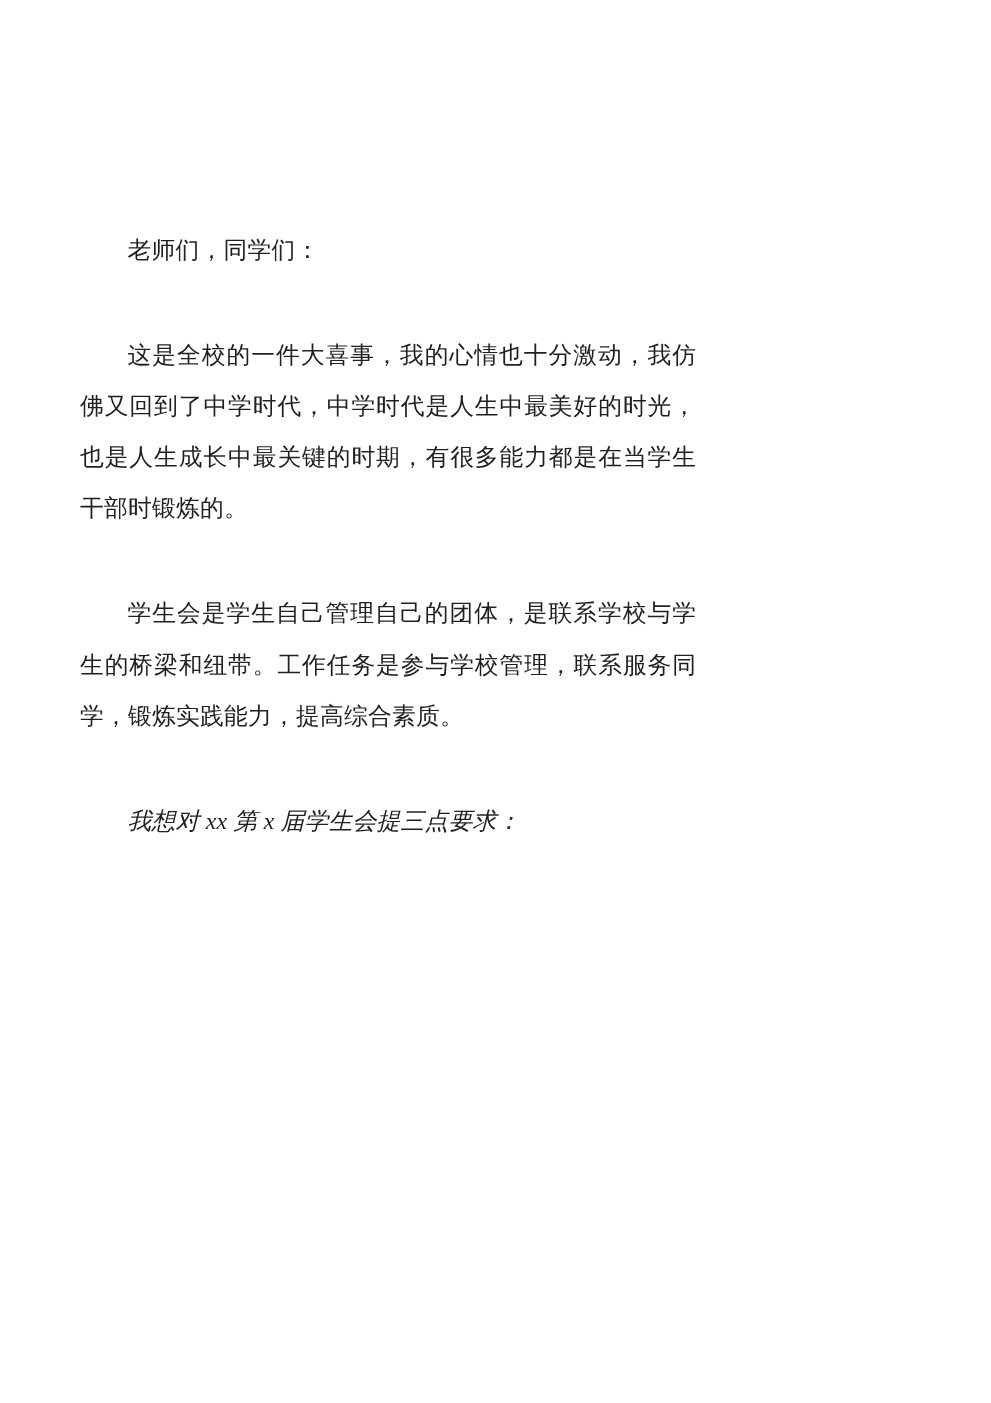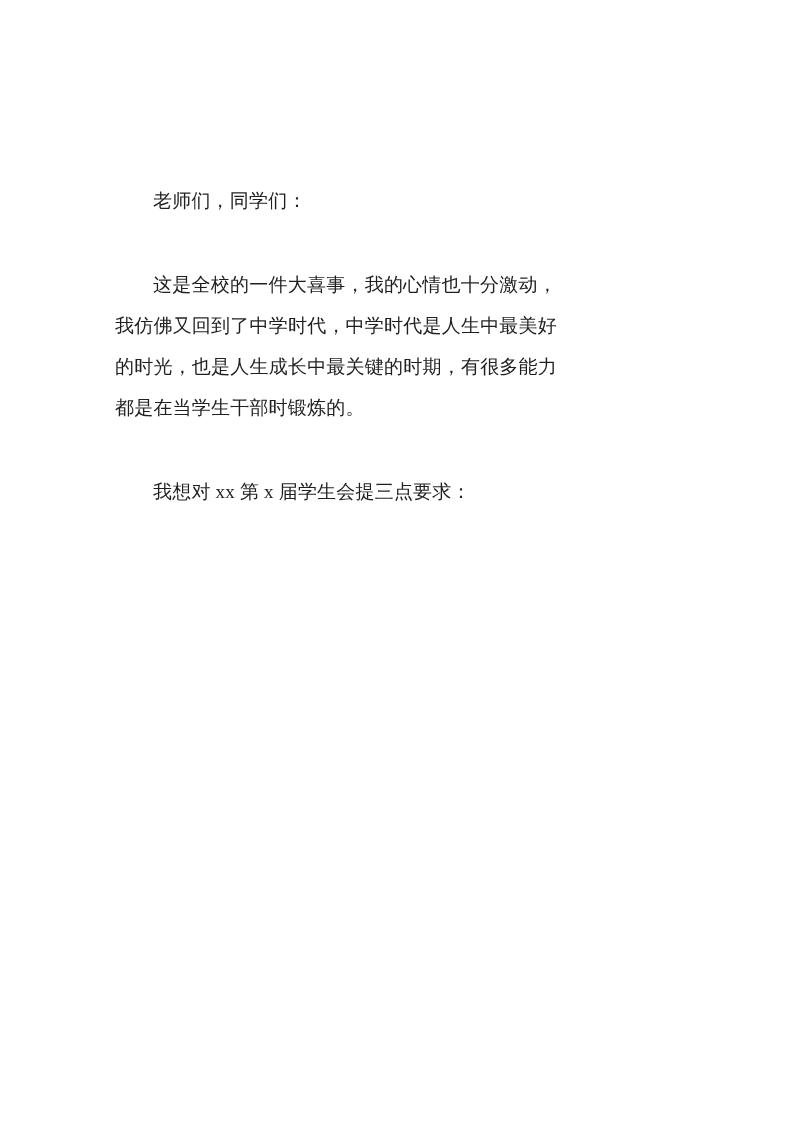--- a/index.html
+++ b/index.html
@@ -10,44 +10,46 @@
   body {
     width: 793px;
     height: 1122px;
     overflow: hidden;
   }
   .page {
     box-sizing: border-box;
     width: 670px;
     height: 1122px;
     background: #ffffff;
-    padding: 180px 113px 0 115px; 
+    padding: 180px 113px 0 64px; 
     font-family: "Liberation Serif", "DejaVu Serif", serif;
     color: #1f1f1f;
   }
   .doc p {
     margin: 0 0 43px 0;          
     font-size: 19px;
     line-height: 41px;            
     text-align: justify;
     text-indent: 2em;             
     word-break: break-all;
     letter-spacing: 0.2px;
   }
   .doc p:last-child {
     margin-bottom: 0;
+    font-style: italic;
   }
 </style>
 </head>
 <body>
 
 <main class="page" style="background: rgb(255, 255, 255); color: rgb(31, 31, 31);">
   <article class="doc">
     <p>老师们，同学们：</p>
 
 
 
     <p>这是全校的一件大喜事，我的心情也十分激动，我仿佛又回到了中学时代，中学时代是人生中最美好的时光，也是人生成长中最关键的时期，有很多能力都是在当学生干部时锻炼的。</p>
 
+    <p>学生会是学生自己管理自己的团体，是联系学校与学生的桥梁和纽带。工作任务是参与学校管理，联系服务同学，锻炼实践能力，提高综合素质。</p>
 
     <p>我想对 xx 第 x 届学生会提三点要求：</p>
   </article>
 </main>
 
 </body></html>

